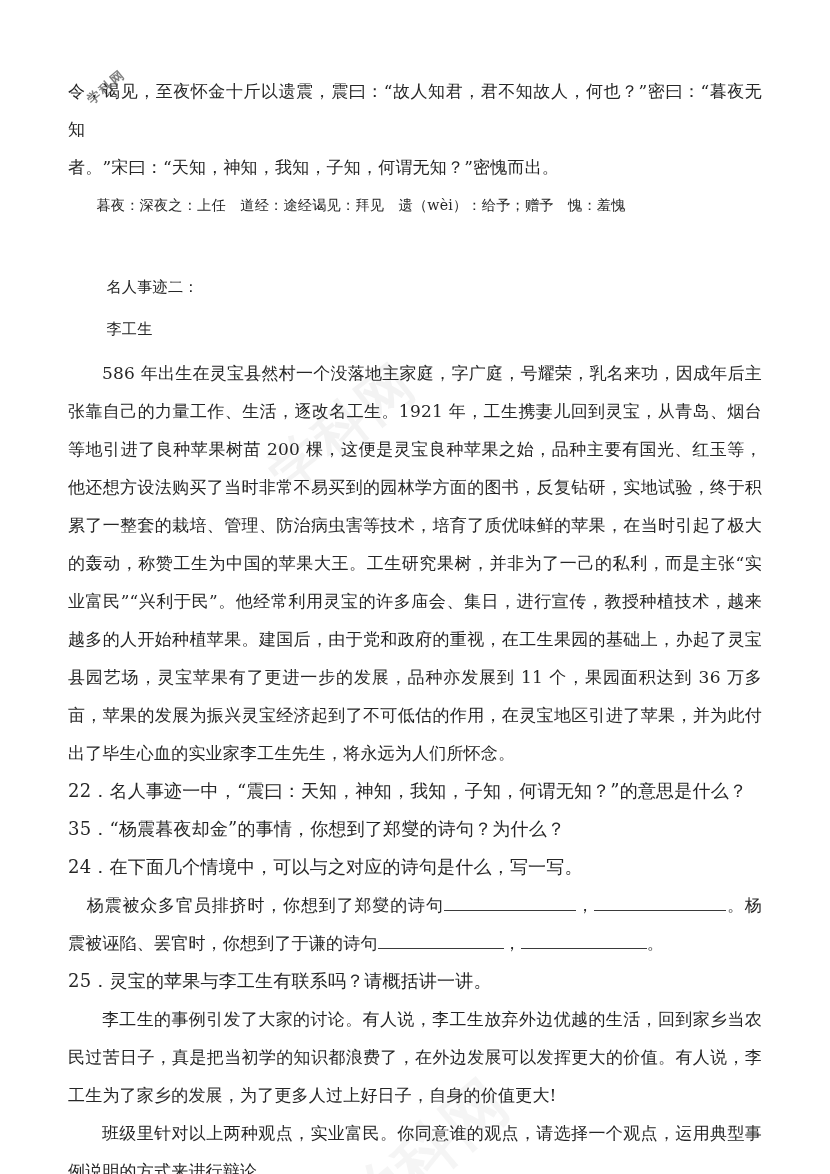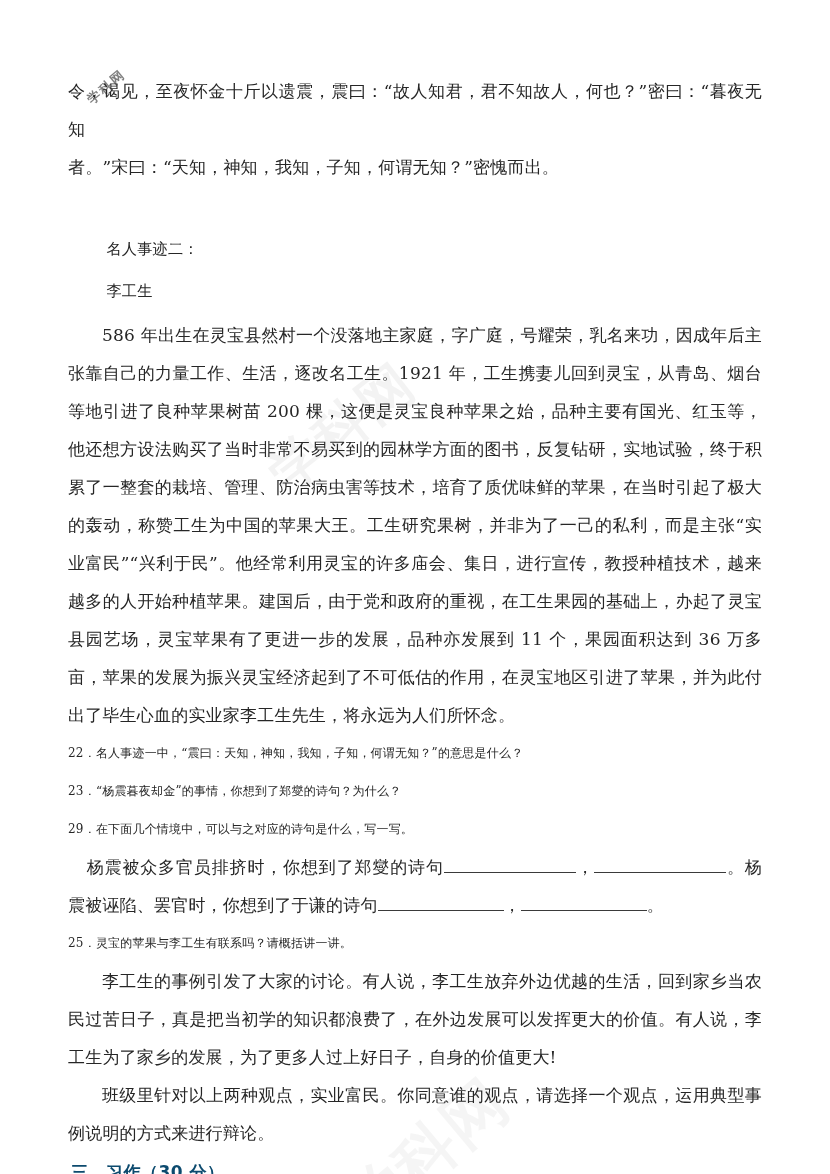--- a/index.html
+++ b/index.html
@@ -88,21 +88,21 @@
   .gloss {
     font-size: 14.2px;
     line-height: 38px;
     text-indent: 2em;
     margin: 0;
     letter-spacing: 0.2px;
   }
 
   
   .q {
-    font-size: 12px;
+    font-size: 18px;
     line-height: 38px;
     margin: 0;
     text-align: justify;
     text-justify: inter-ideograph;
     letter-spacing: 0.2px;
   }
   .q .num {
     font-family: "DejaVu Serif", "Liberation Serif", serif;
   }
 
@@ -141,32 +141,33 @@
   <div class="wm wm-corner">学科网</div>
   <div class="wm wm-mid">学科网</div>
   <div class="wm wm-bottom">学科网</div>
 </div>
 
 <div class="page">
   <div class="doc">
 
     <p class="p">令，谒见，至夜怀金十斤以遗震，震曰：“故人知君，君不知故人，何也？”密曰：“暮夜无知</p>
     <p class="p">者。”宋曰：“天知，神知，我知，子知，何谓无知？”密愧而出。</p>
+    <p class="gloss">暮夜：深夜之：上任　道经：途经谒见：拜见　遗（wèi）：给予；赠予　愧：羞愧</p>
 
     <div class="gap-lg"></div>
 
     <p class="name-line">名人事迹二：</p>
     <p class="name-line">李工生</p>
     <p class="p indent2">586 年出生在灵宝县然村一个没落地主家庭，字广庭，号耀荣，乳名来功，因成年后主张靠自己的力量工作、生活，逐改名工生。1921 年，工生携妻儿回到灵宝，从青岛、烟台等地引进了良种苹果树苗 200 棵，这便是灵宝良种苹果之始，品种主要有国光、红玉等，他还想方设法购买了当时非常不易买到的园林学方面的图书，反复钻研，实地试验，终于积累了一整套的栽培、管理、防治病虫害等技术，培育了质优味鲜的苹果，在当时引起了极大的轰动，称赞工生为中国的苹果大王。工生研究果树，并非为了一己的私利，而是主张“实业富民”“兴利于民”。他经常利用灵宝的许多庙会、集日，进行宣传，教授种植技术，越来越多的人开始种植苹果。建国后，由于党和政府的重视，在工生果园的基础上，办起了灵宝县园艺场，灵宝苹果有了更进一步的发展，品种亦发展到 11 个，果园面积达到 36 万多亩，苹果的发展为振兴灵宝经济起到了不可低估的作用，在灵宝地区引进了苹果，并为此付出了毕生心血的实业家李工生先生，将永远为人们所怀念。</p>
 
     <p class="q"><span class="num">22．</span><span>名人事迹一中，“震曰：天知，神知，我知，子知，何谓无知？”的意思是什么？</span></p>
 
-    <p class="q"><span class="num">23．</span><span>“杨震暮夜却金”的事情，你想到了郑燮的诗句？为什么？</span></p>
+    <p class="q"><span class="num">35．</span><span>“杨震暮夜却金”的事情，你想到了郑燮的诗句？为什么？</span></p>
 
-    <p class="q"><span class="num">29．</span><span>在下面几个情境中，可以与之对应的诗句是什么，写一写。</span></p>
+    <p class="q"><span class="num">24．</span><span>在下面几个情境中，可以与之对应的诗句是什么，写一写。</span></p>
 
     <p class="p indent1"><span>杨震被众多官员排挤时，你想到了郑燮的诗句</span><span class="blank blank-a"></span><span>，</span><span class="blank blank-a"></span><span>。杨</span><span>震被诬陷、罢官时，你想到了于谦的诗句</span><span class="blank blank-b"></span><span>，</span><span class="blank blank-b"></span><span>。</span></p>
 
     <p class="q"><span class="num">25．</span><span>灵宝的苹果与李工生有联系吗？请概括讲一讲。</span></p>
 
 
     <p class="p indent2">李工生的事例引发了大家的讨论。有人说，李工生放弃外边优越的生活，回到家乡当农民过苦日子，真是把当初学的知识都浪费了，在外边发展可以发挥更大的价值。有人说，李工生为了家乡的发展，为了更多人过上好日子，自身的价值更大!</p>
     <p class="p indent2">班级里针对以上两种观点，实业富民。你同意谁的观点，请选择一个观点，运用典型事例说明的方式来进行辩论。</p>
 
     <p class="section-head">三、习作（30 分）</p>

